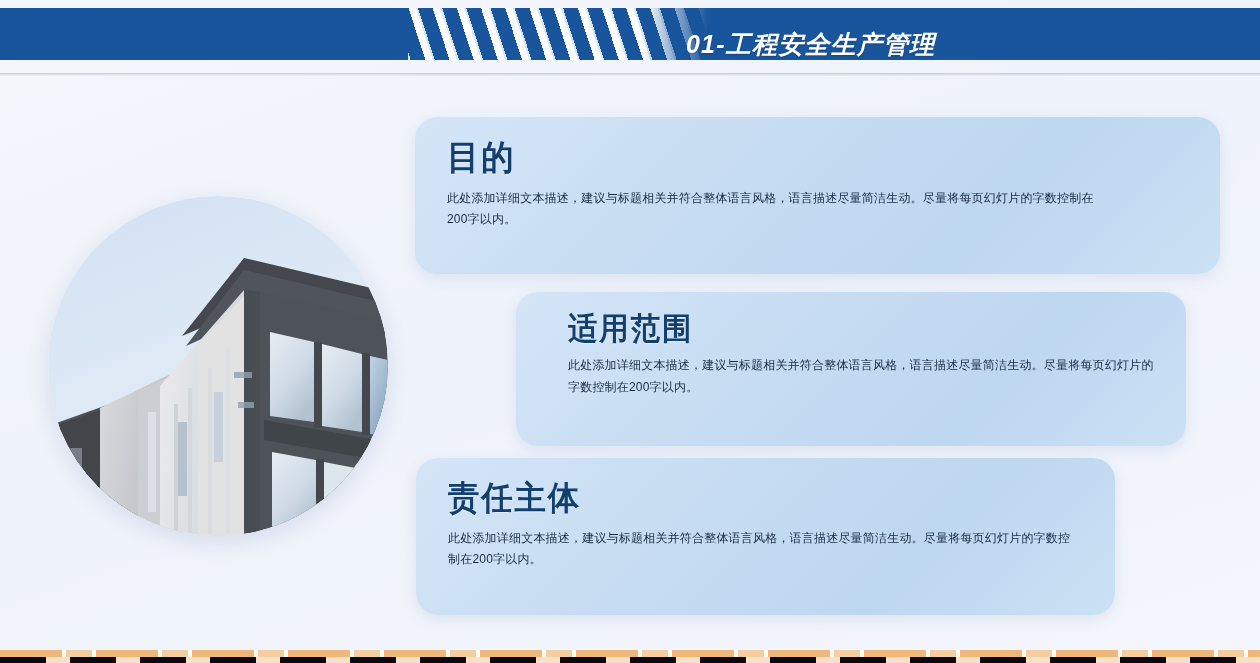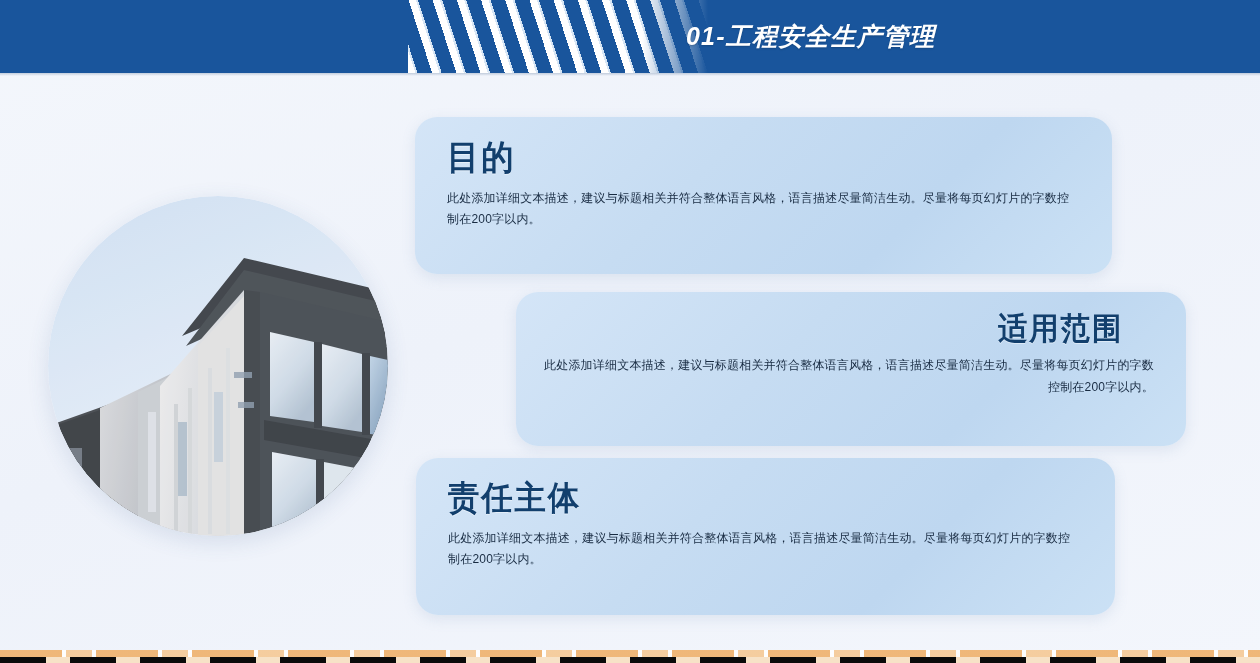--- a/index.html
+++ b/index.html
@@ -12,21 +12,21 @@
 
   
   .slide{
     position:absolute;inset:0;
     background:linear-gradient(160deg,#f4f7fc 0%,#eef2fa 45%,#f3f6fc 100%);
     overflow:hidden;
   }
 
   
   .header{
-    position:absolute;left:0;top:0;width:1260px;height:73px;
+    position:absolute;left:0;top:8px;width:1260px;height:52px;
     background:#19559c;
     overflow:hidden;
   }
   .header-stripes{
     position:absolute;top:0;left:408px;width:300px;height:73px;
     background:repeating-linear-gradient(
        72deg,
        #ffffff 0px, #ffffff 7px,
        #d7e6f5 7px, #d7e6f5 9px,
        rgba(255,255,255,0) 9px, rgba(255,255,255,0) 10px,
@@ -61,22 +61,22 @@
   .photo-circle svg{display:block;width:340px;height:340px;}
 
   
   .card{
     position:absolute;
     border-radius:22px;
     background:linear-gradient(135deg,#d4e5f7 0%,#c6dcf2 40%,#bed7f0 70%,#cbe1f5 100%);
     box-shadow:0 4px 14px rgba(110,140,180,0.16);
     box-sizing:border-box;
   }
-  .card-1{left:415px;top:117px;width:697px;height:157px;padding:22px 34px 0 32px;}
-  .card-2{left:516px;top:292px;width:670px;height:154px;padding:20px 32px 0 24px;text-align:right;}
+  .card-1{left:415px;top:117px;width:805px;height:157px;padding:22px 34px 0 32px;}
+  .card-2{left:516px;top:292px;width:670px;height:154px;padding:20px 32px 0 52px;}
   .card-3{left:416px;top:458px;width:699px;height:157px;padding:22px 22px 0 32px;}
 
   .card-title{
     color:#123f6d;
     font-weight:bold;
     font-size:34px;
     letter-spacing:2px;
     line-height:1.08;
     margin:0 0 12px 0;
     text-shadow:0 1px 0 rgba(255,255,255,0.45);

